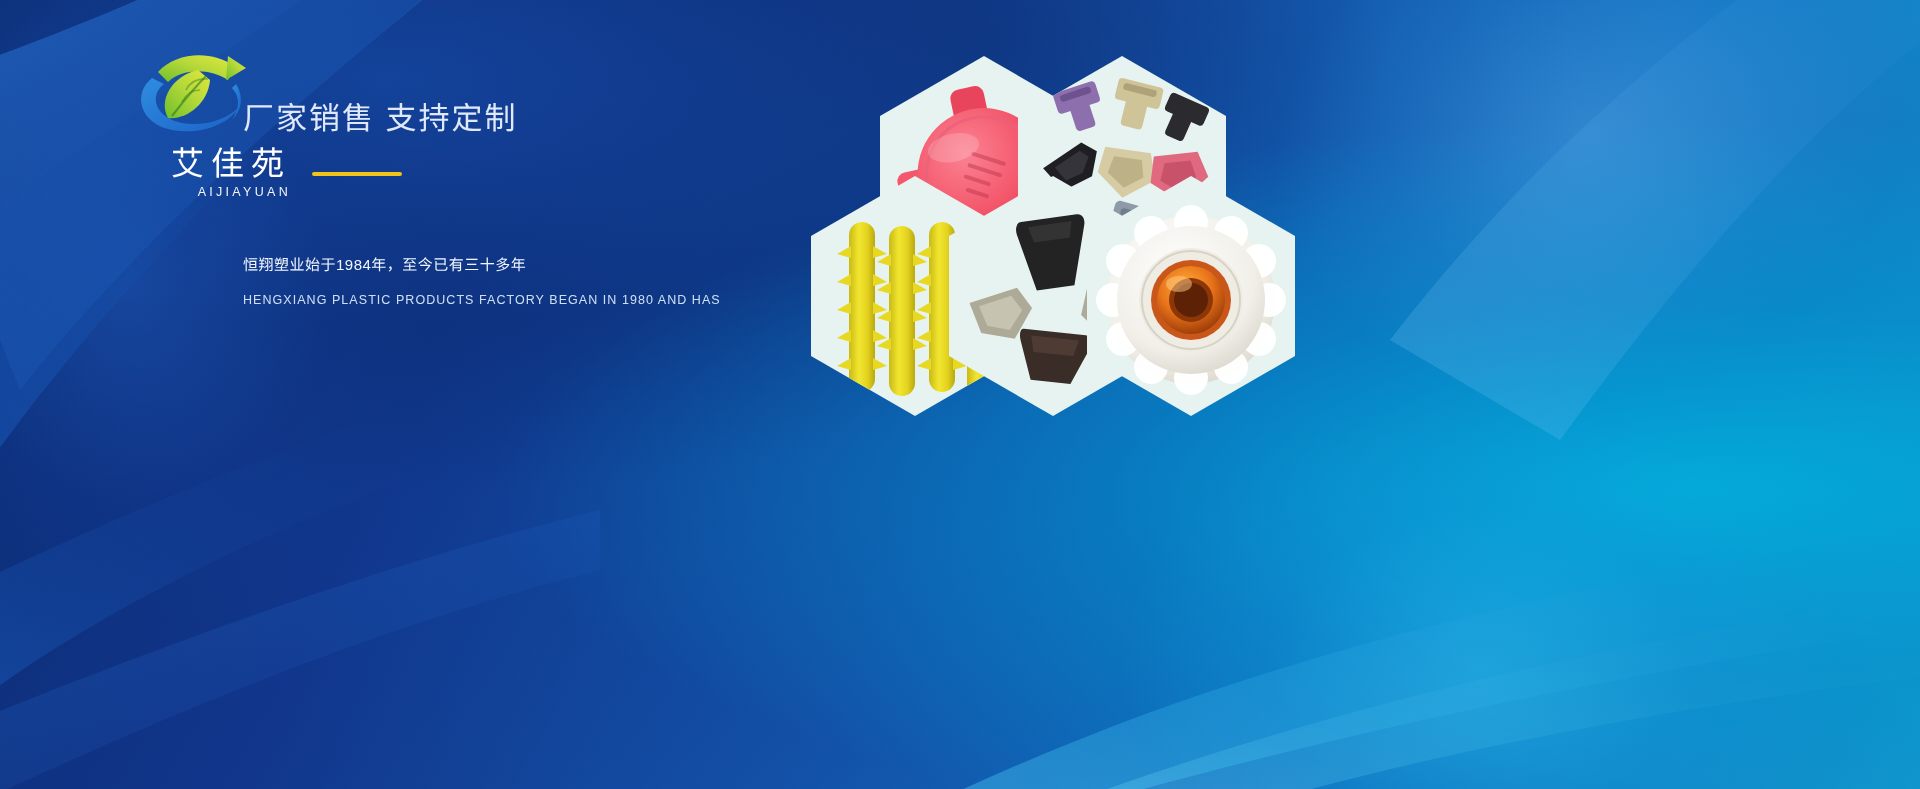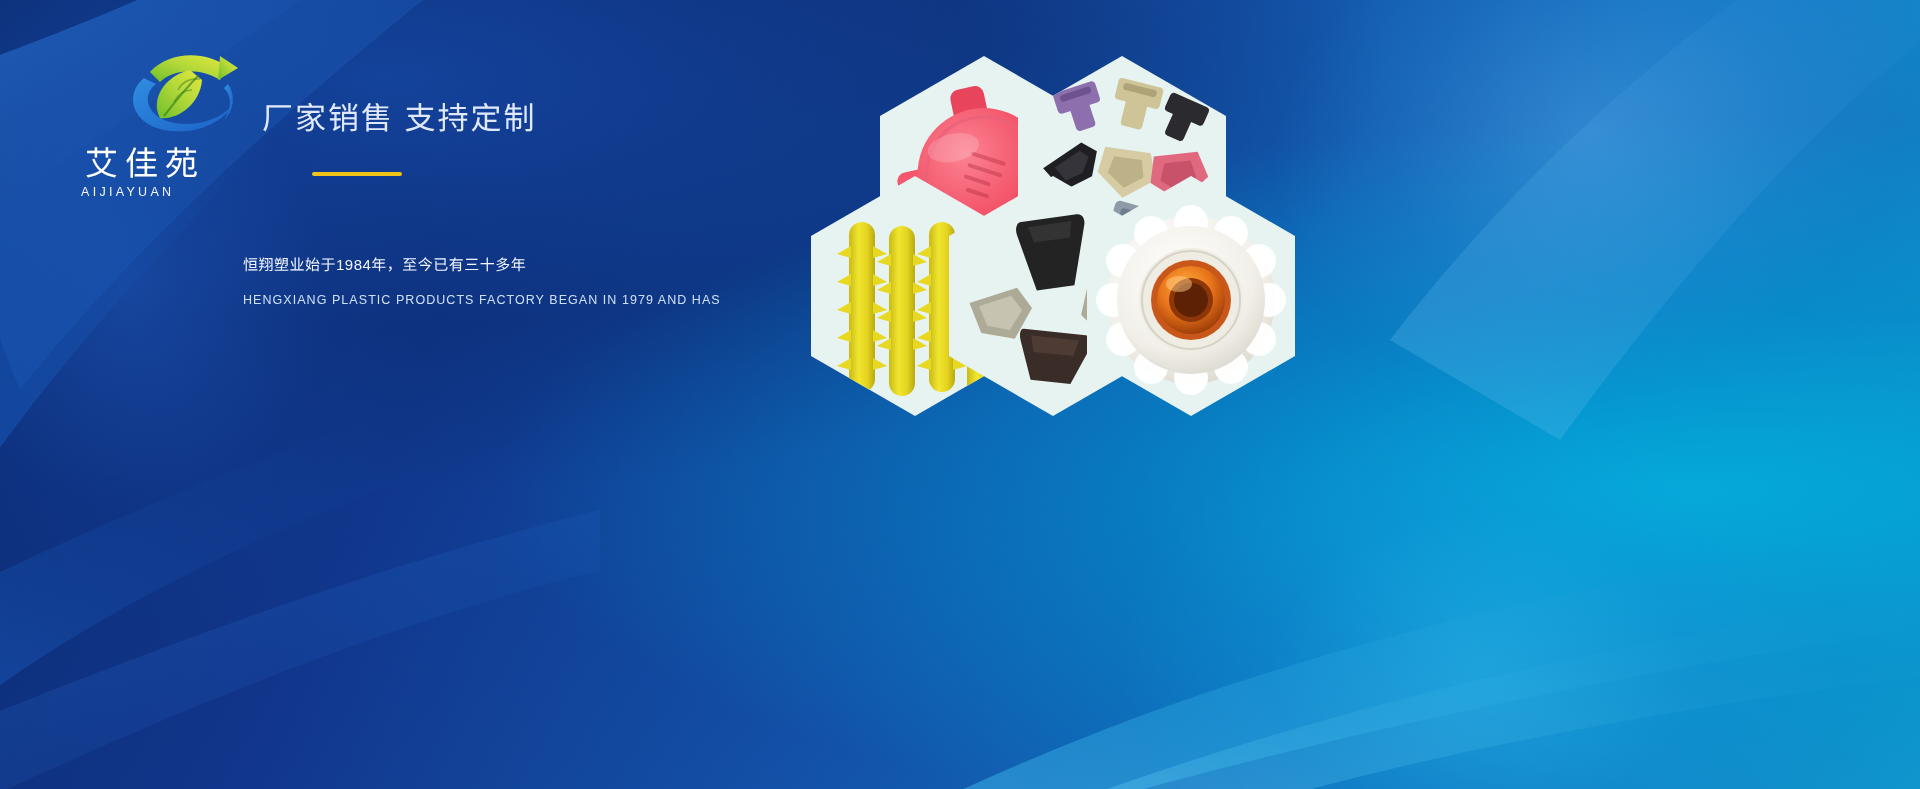--- a/index.html
+++ b/index.html
@@ -33,37 +33,36 @@
   }
   .glow-left{
     position:absolute;left:-280px;top:-160px;width:820px;height:900px;
     background:radial-gradient(50% 50% at 50% 50%, rgba(30,90,190,0.55) 0%, rgba(18,60,150,0.25) 48%, rgba(10,40,110,0) 74%);
     pointer-events:none;
   }
 
   
   .content{position:absolute;left:0;top:0;width:900px;height:100%;}
 
-  .logo-wrap{position:absolute;left:78px;top:48px;width:205px;text-align:left;}
+  .logo-wrap{position:absolute;left:86px;top:48px;width:205px;text-align:right;}
   .logo-mark{position:relative;width:130px;height:96px;margin:0 auto 2px;}
   .logo-name{
     color:#ffffff;font-size:33px;letter-spacing:7px;
     font-weight:500;line-height:1.1;text-indent:7px;
     font-family:"Liberation Sans","DejaVu Sans",sans-serif;
   }
   .logo-pinyin{
     color:#ffffff;font-size:12.5px;letter-spacing:3.3px;
     margin-top:3px;text-indent:3px;opacity:.95;
   }
 
   .kicker{
     position:absolute;left:243px;top:93px;
     color:#dfe9fb;font-size:31px;letter-spacing:2px;font-weight:400;
     white-space:nowrap;
-    margin-left:19px;
   }
   .rule{
     position:absolute;left:312px;top:172px;width:90px;height:4px;
     background:#f2c318;border-radius:2px;
   }
   .headline{
     position:absolute;left:243px;top:172px;
     color:#ffffff;font-size:60px;font-weight:bold;letter-spacing:2px;
     white-space:nowrap;
     text-shadow:0 2px 10px rgba(0,20,70,.35);
@@ -189,21 +188,21 @@
     </div>
 
     <div class="kicker">厂家销售  支持定制</div>
 
     <div class="rule"></div>
 
 
     <div class="subline">恒翔塑业始于1984年，至今已有三十多年</div>
 
     <div class="eng">
-      <span>HENGXIANG PLASTIC PRODUCTS FACTORY BEGAN IN 1979 AND HAS</span>
+      <span>HENGXIANG PLASTIC PRODUCTS FACTORY BEGAN IN 1980 AND HAS</span>
     </div>
   </div>
 
   <div class="hexes">
 
     <div class="hex h1">
       <div class="art">
         <svg viewBox="0 0 208 240" xmlns="http://www.w3.org/2000/svg">
           <defs>
             <radialGradient id="pk" cx="40%" cy="32%" r="75%">

